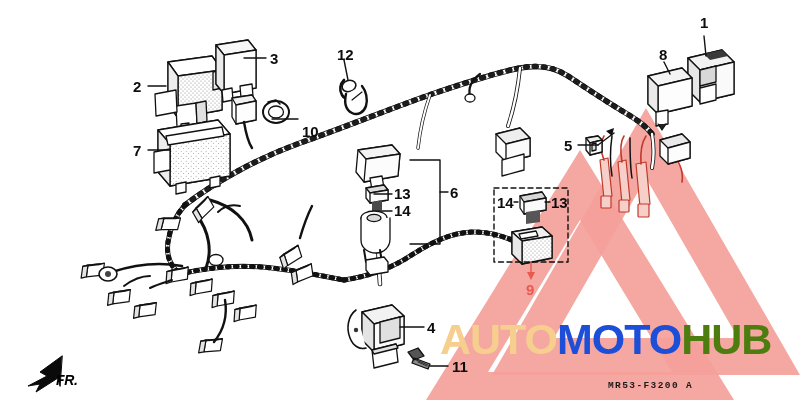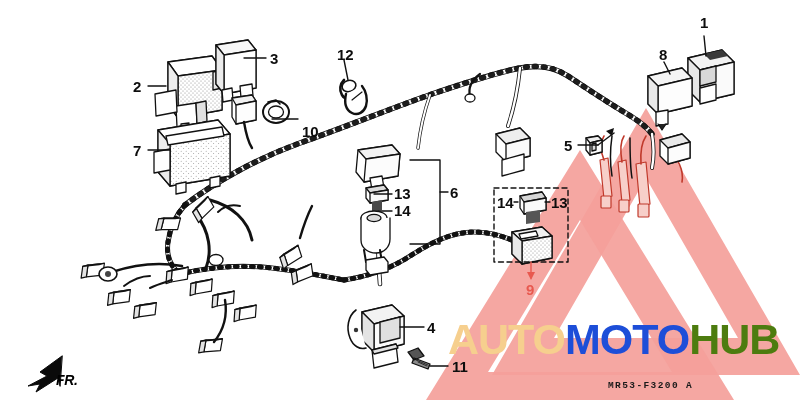--- a/index.html
+++ b/index.html
@@ -13,21 +13,21 @@
   .lbl.red{color:#e8594f;}
   .diagcode{position:absolute;font-family:"Liberation Mono",monospace;
             font-size:9.5px;font-weight:700;color:#1a1a1a;letter-spacing:1.4px;
             white-space:nowrap;}
   .frmark{position:absolute;font-family:"Liberation Sans",sans-serif;
           font-size:14px;font-weight:700;font-style:italic;color:#000;
           letter-spacing:-.3px;}
   .wm-text{position:absolute;font-family:"Liberation Sans",sans-serif;
            font-weight:700;font-size:43px;letter-spacing:-1px;
            white-space:nowrap;}
-  .wm-auto{color:#f6cf8e;margin-left:8px;}
+  .wm-auto{color:#f6cf8e;}
   .wm-moto{color:#1d4ed8;}
   .wm-hub{color:#4d7c0f;}
 </style>
 </head>
 <body>
 
 <div id="stage">
 
   <svg width="800" height="400" viewBox="0 0 800 400">
     <g fill="#f4a09a">

